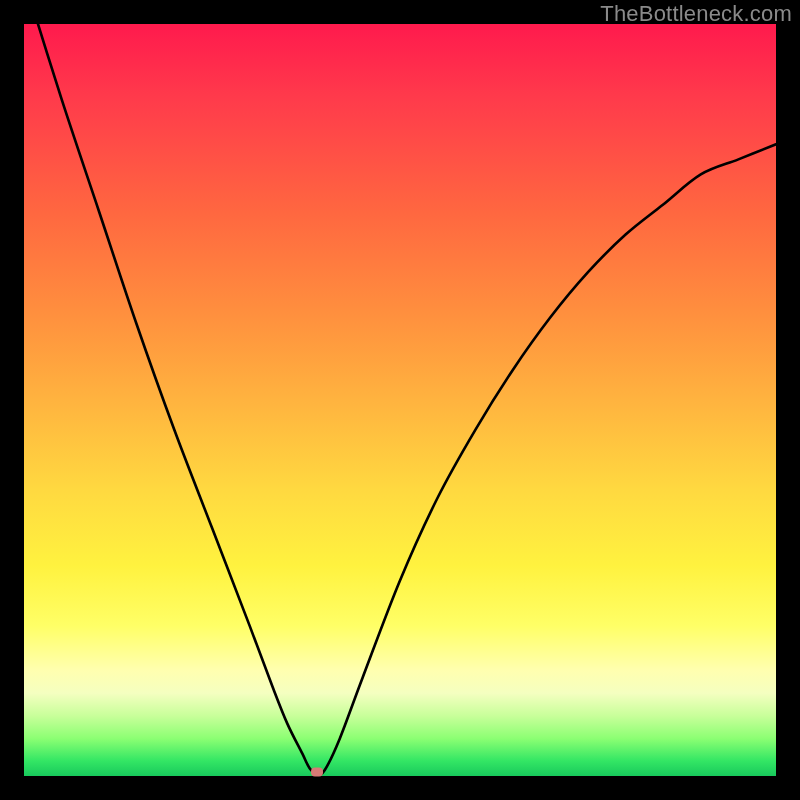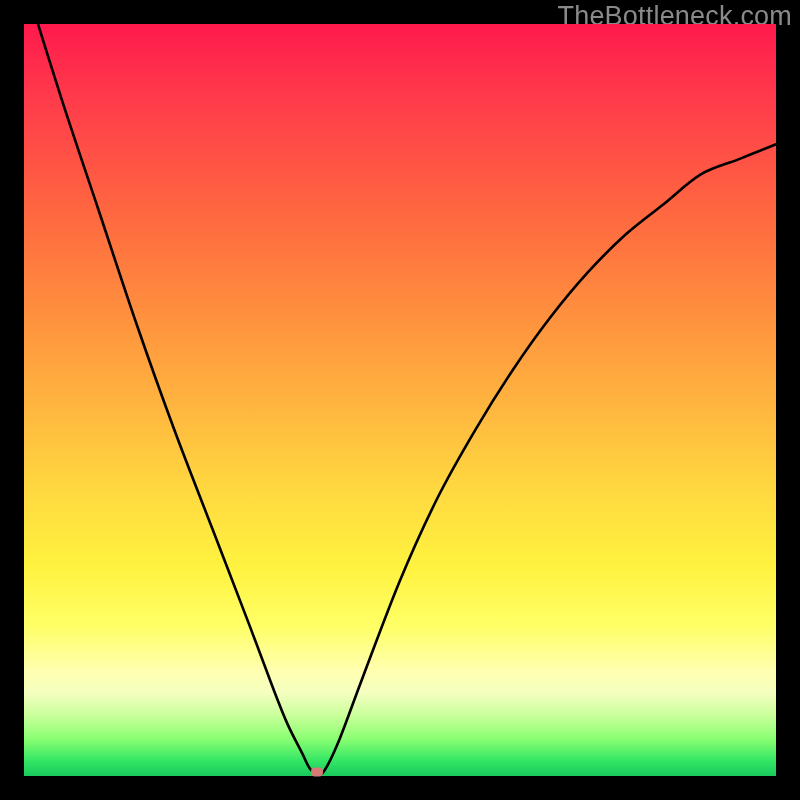--- a/index.html
+++ b/index.html
@@ -57,21 +57,21 @@
     height: 9px;
     border-radius: 4px / 4px;
     background: #d77a76;
     transform: translate(-50%, -50%);
   }
   .watermark {
     position: absolute;
     top: 1px;
     right: 8px;
     color: #8a8a8a;
-    font-size: 27px;
+    font-size: 22px;
     font-weight: 500;
     letter-spacing: 0.2px;
     user-select: none;
   }
 </style>
 </head>
 <body>
 
 <div class="watermark">TheBottleneck.com</div>
 

